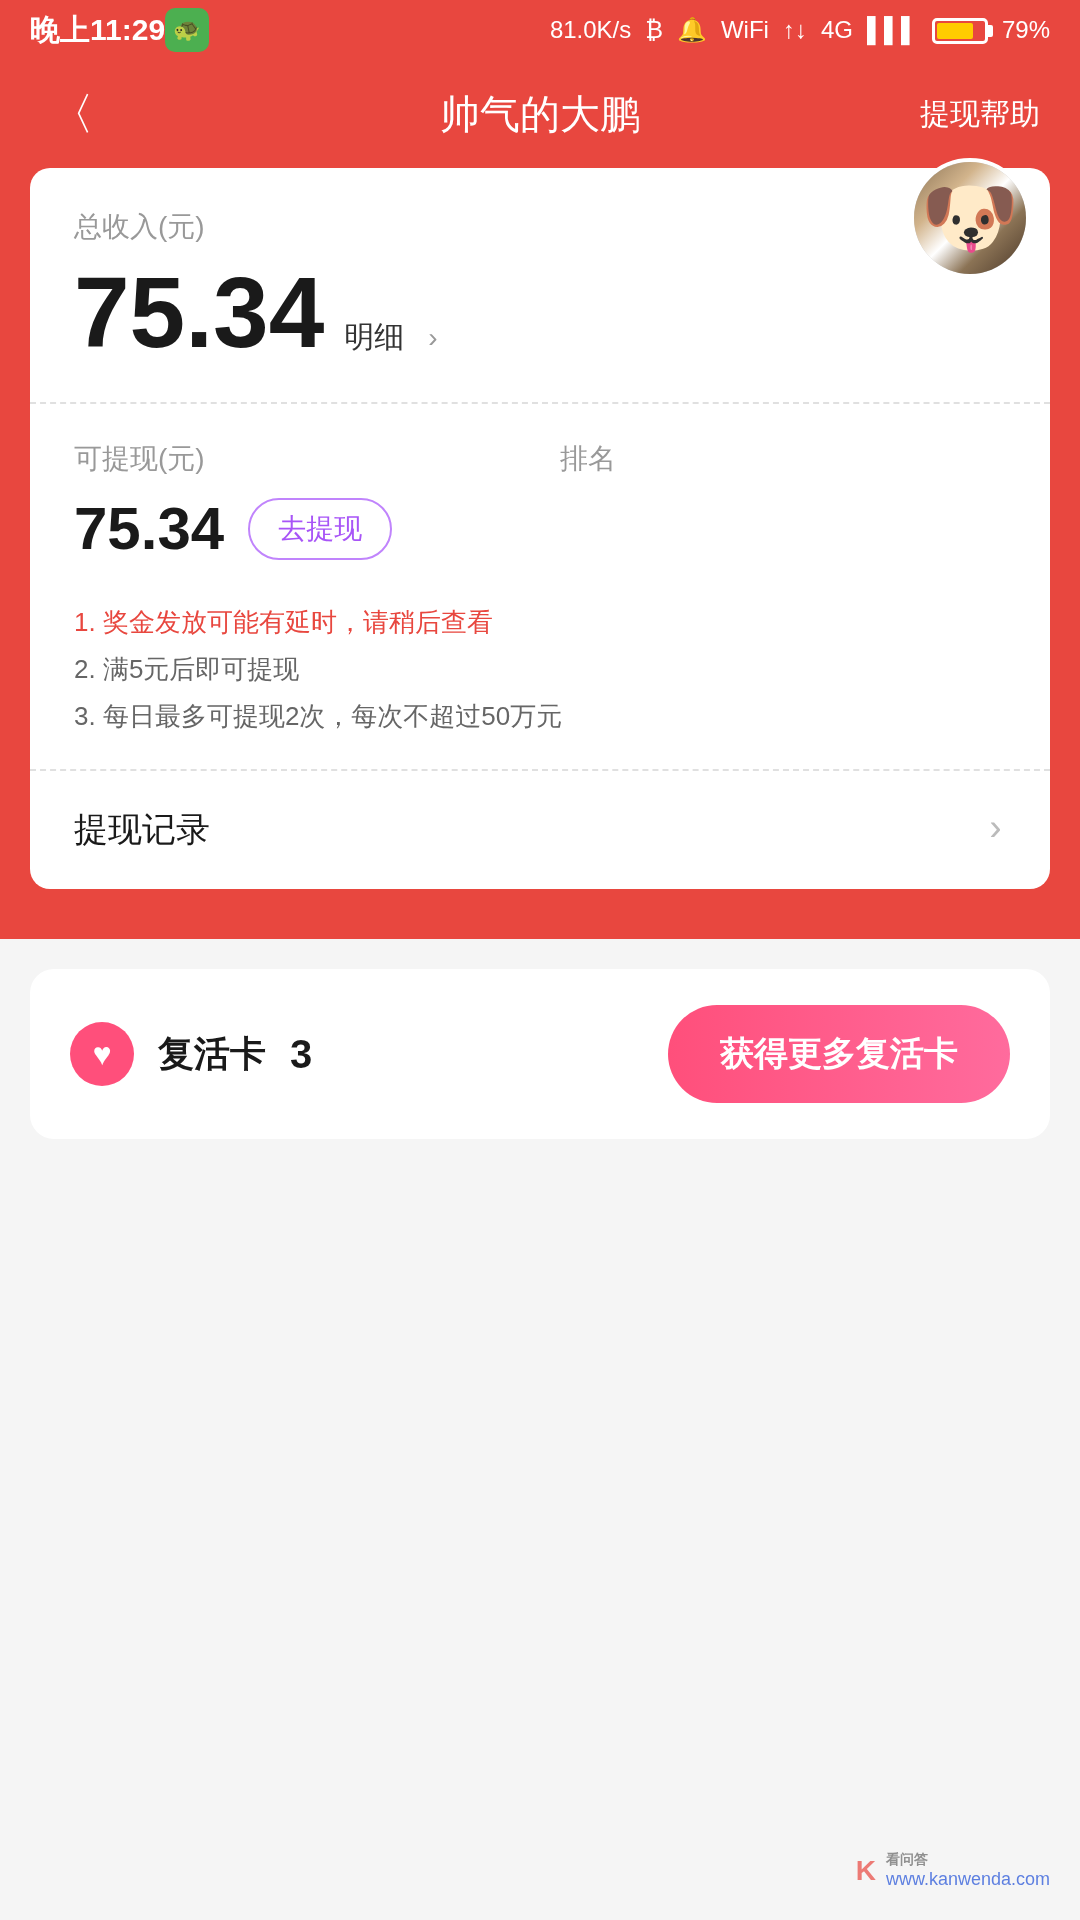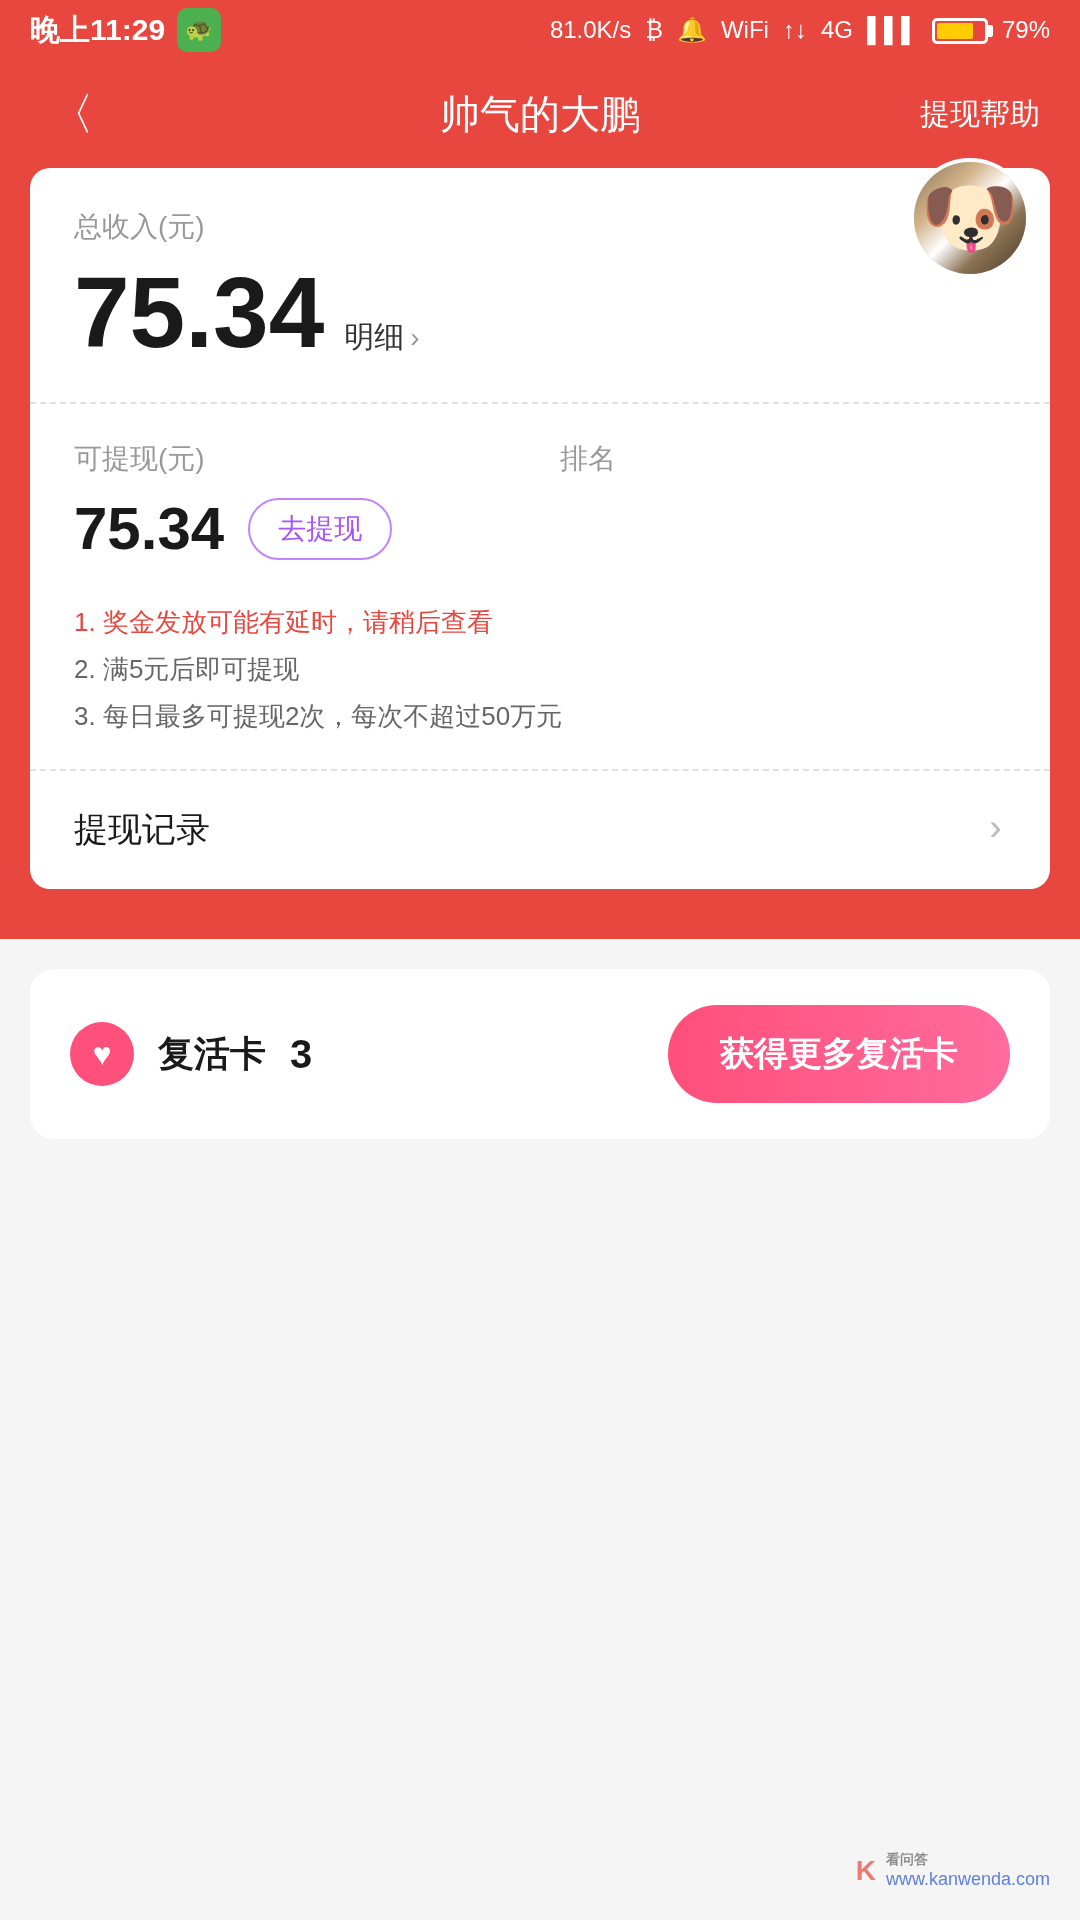--- a/index.html
+++ b/index.html
@@ -20,21 +20,20 @@
       display: flex;
       align-items: center;
       justify-content: space-between;
       padding: 0 30px;
       color: white;
       font-size: 28px;
     }
     .status-left {
       display: flex;
       align-items: center;
-      gap: 12px;
     }
     .status-time { font-weight: 600; font-size: 30px; }
     .status-icon {
       width: 44px;
       height: 44px;
       background: #4caf50;
       border-radius: 10px;
       display: flex;
       align-items: center;
       justify-content: center;
@@ -164,21 +163,21 @@
     }
     .total-amount {
       font-size: 100px;
       font-weight: 700;
       color: #1a1a1a;
       line-height: 1;
     }
     .detail-link {
       display: flex;
       align-items: center;
-      gap: 6px;
+      gap: 24px;
       font-size: 30px;
       color: #333;
       cursor: pointer;
       text-align: center;
     }
     .detail-arrow {
       color: #999;
       font-size: 28px;
     }
 

